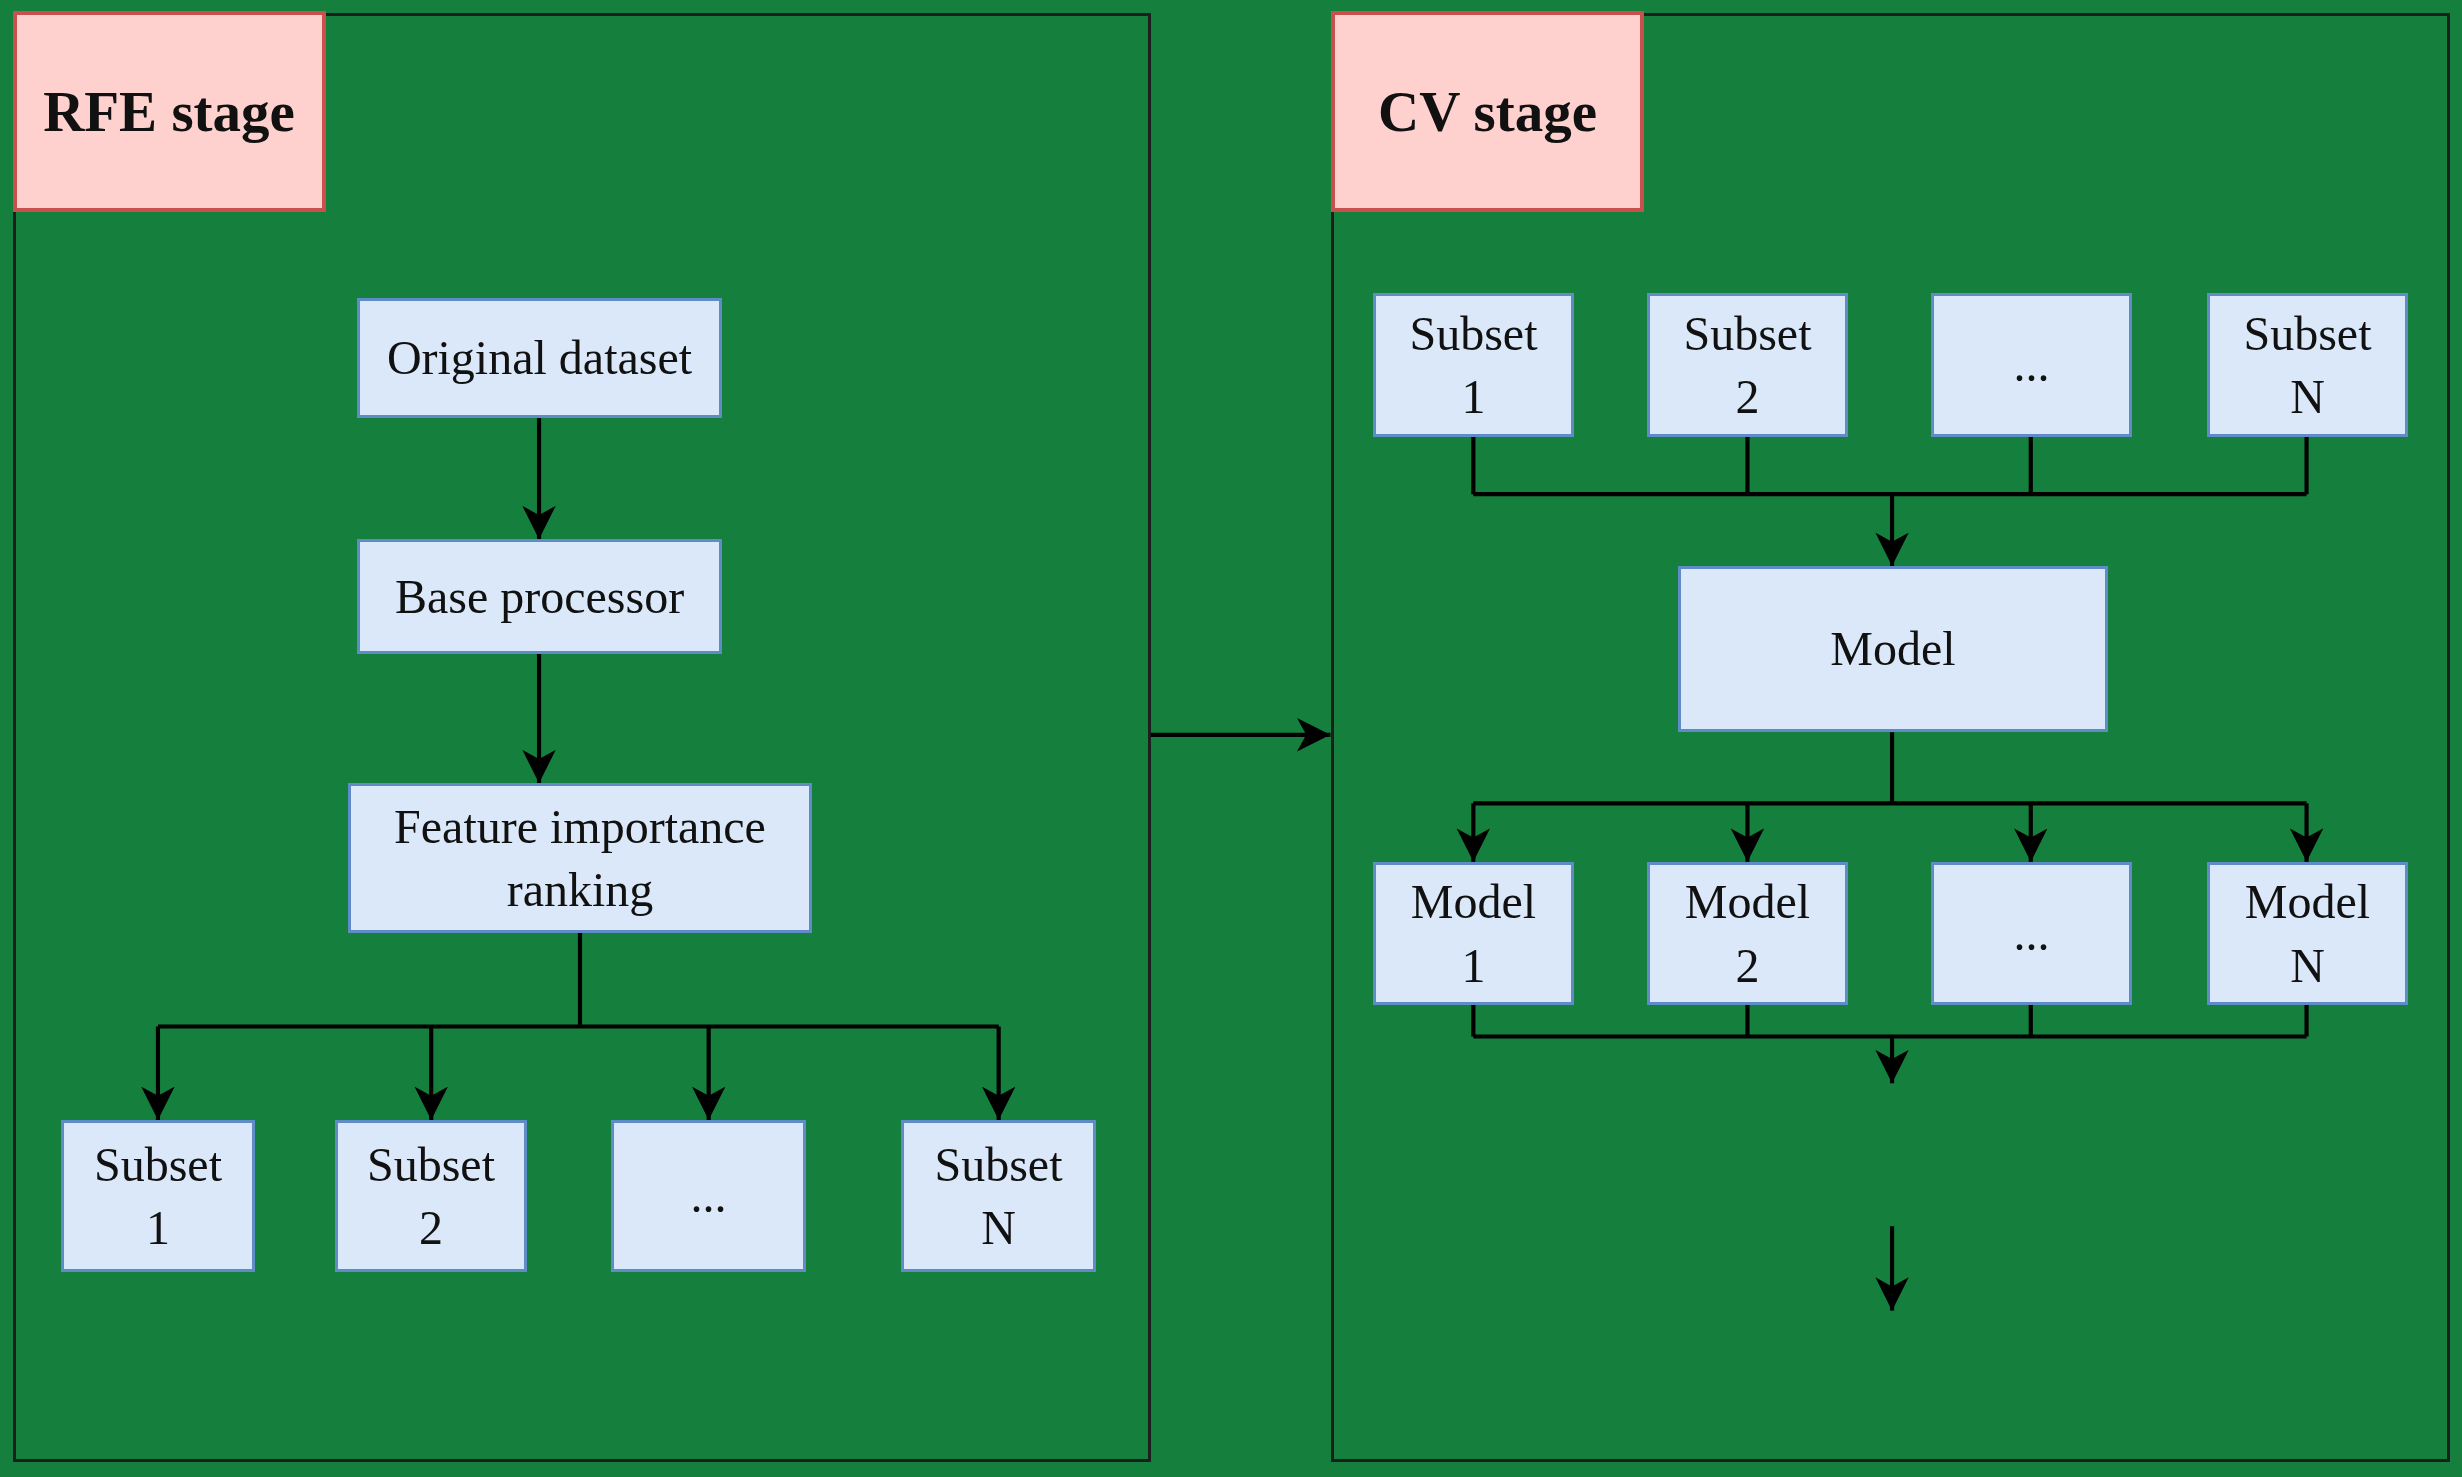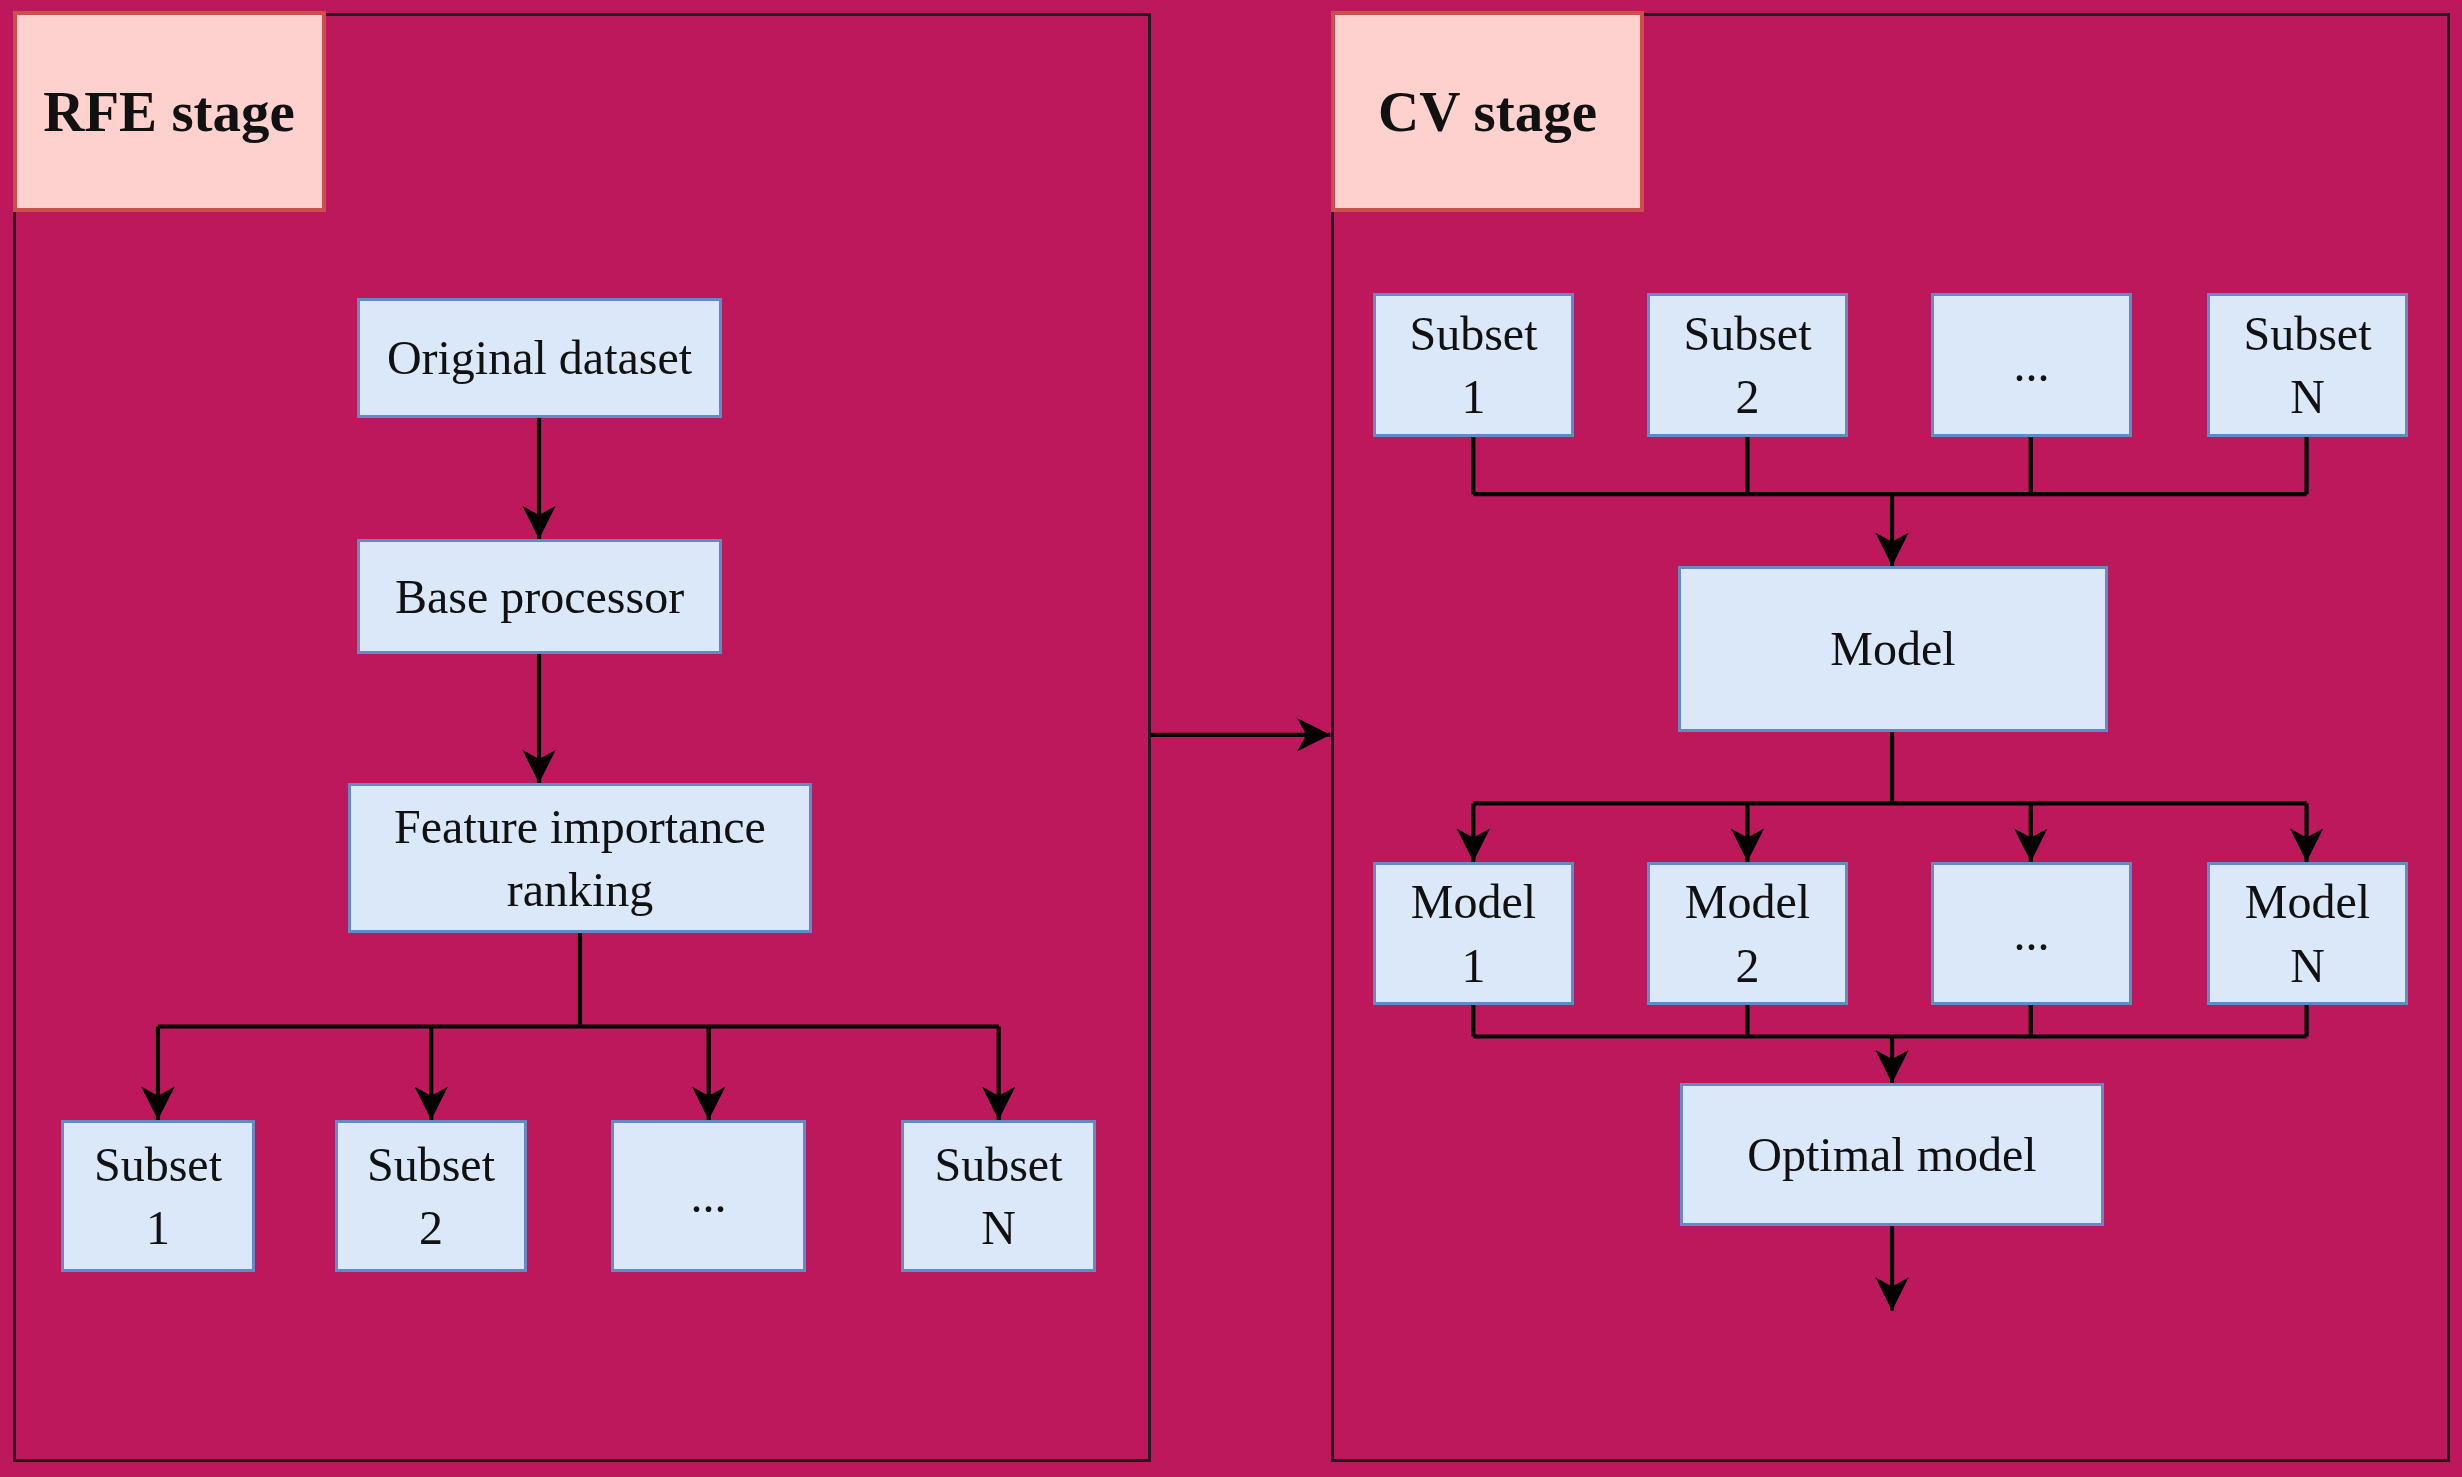--- a/index.html
+++ b/index.html
@@ -5,21 +5,21 @@
   html, body {
     margin: 0;
     padding: 0;
     background: #ffffff;
     font-family: "Liberation Serif", "DejaVu Serif", serif;
   }
   .canvas {
     position: relative;
     width: 2462px;
     height: 1478px;
-    background: #be185d;
+    background: #15803d;
     overflow: hidden;
     color: var(--text, #111);
   }
   .connector-layer {
     position: absolute;
     left: 0; top: 0;
     width: 2462px;
     height: 1478px;
     z-index: 1;
   }
@@ -161,18 +161,15 @@
     <span>2</span>
   </div>
   <div class="node" style="left:1931px; top:862px; width:201px; height:143px;">
     <span>...</span>
   </div>
   <div class="node" style="left:2207px; top:862px; width:201px; height:143px;">
     <span>Model</span>
     <span>N</span>
   </div>
 
-  <div class="node one-line" style="left:1680px; top:1083px; width:424px; height:143px;">
-    <span>Optimal model</span>
-  </div>
 
 </div>
 
 
 </body></html>

